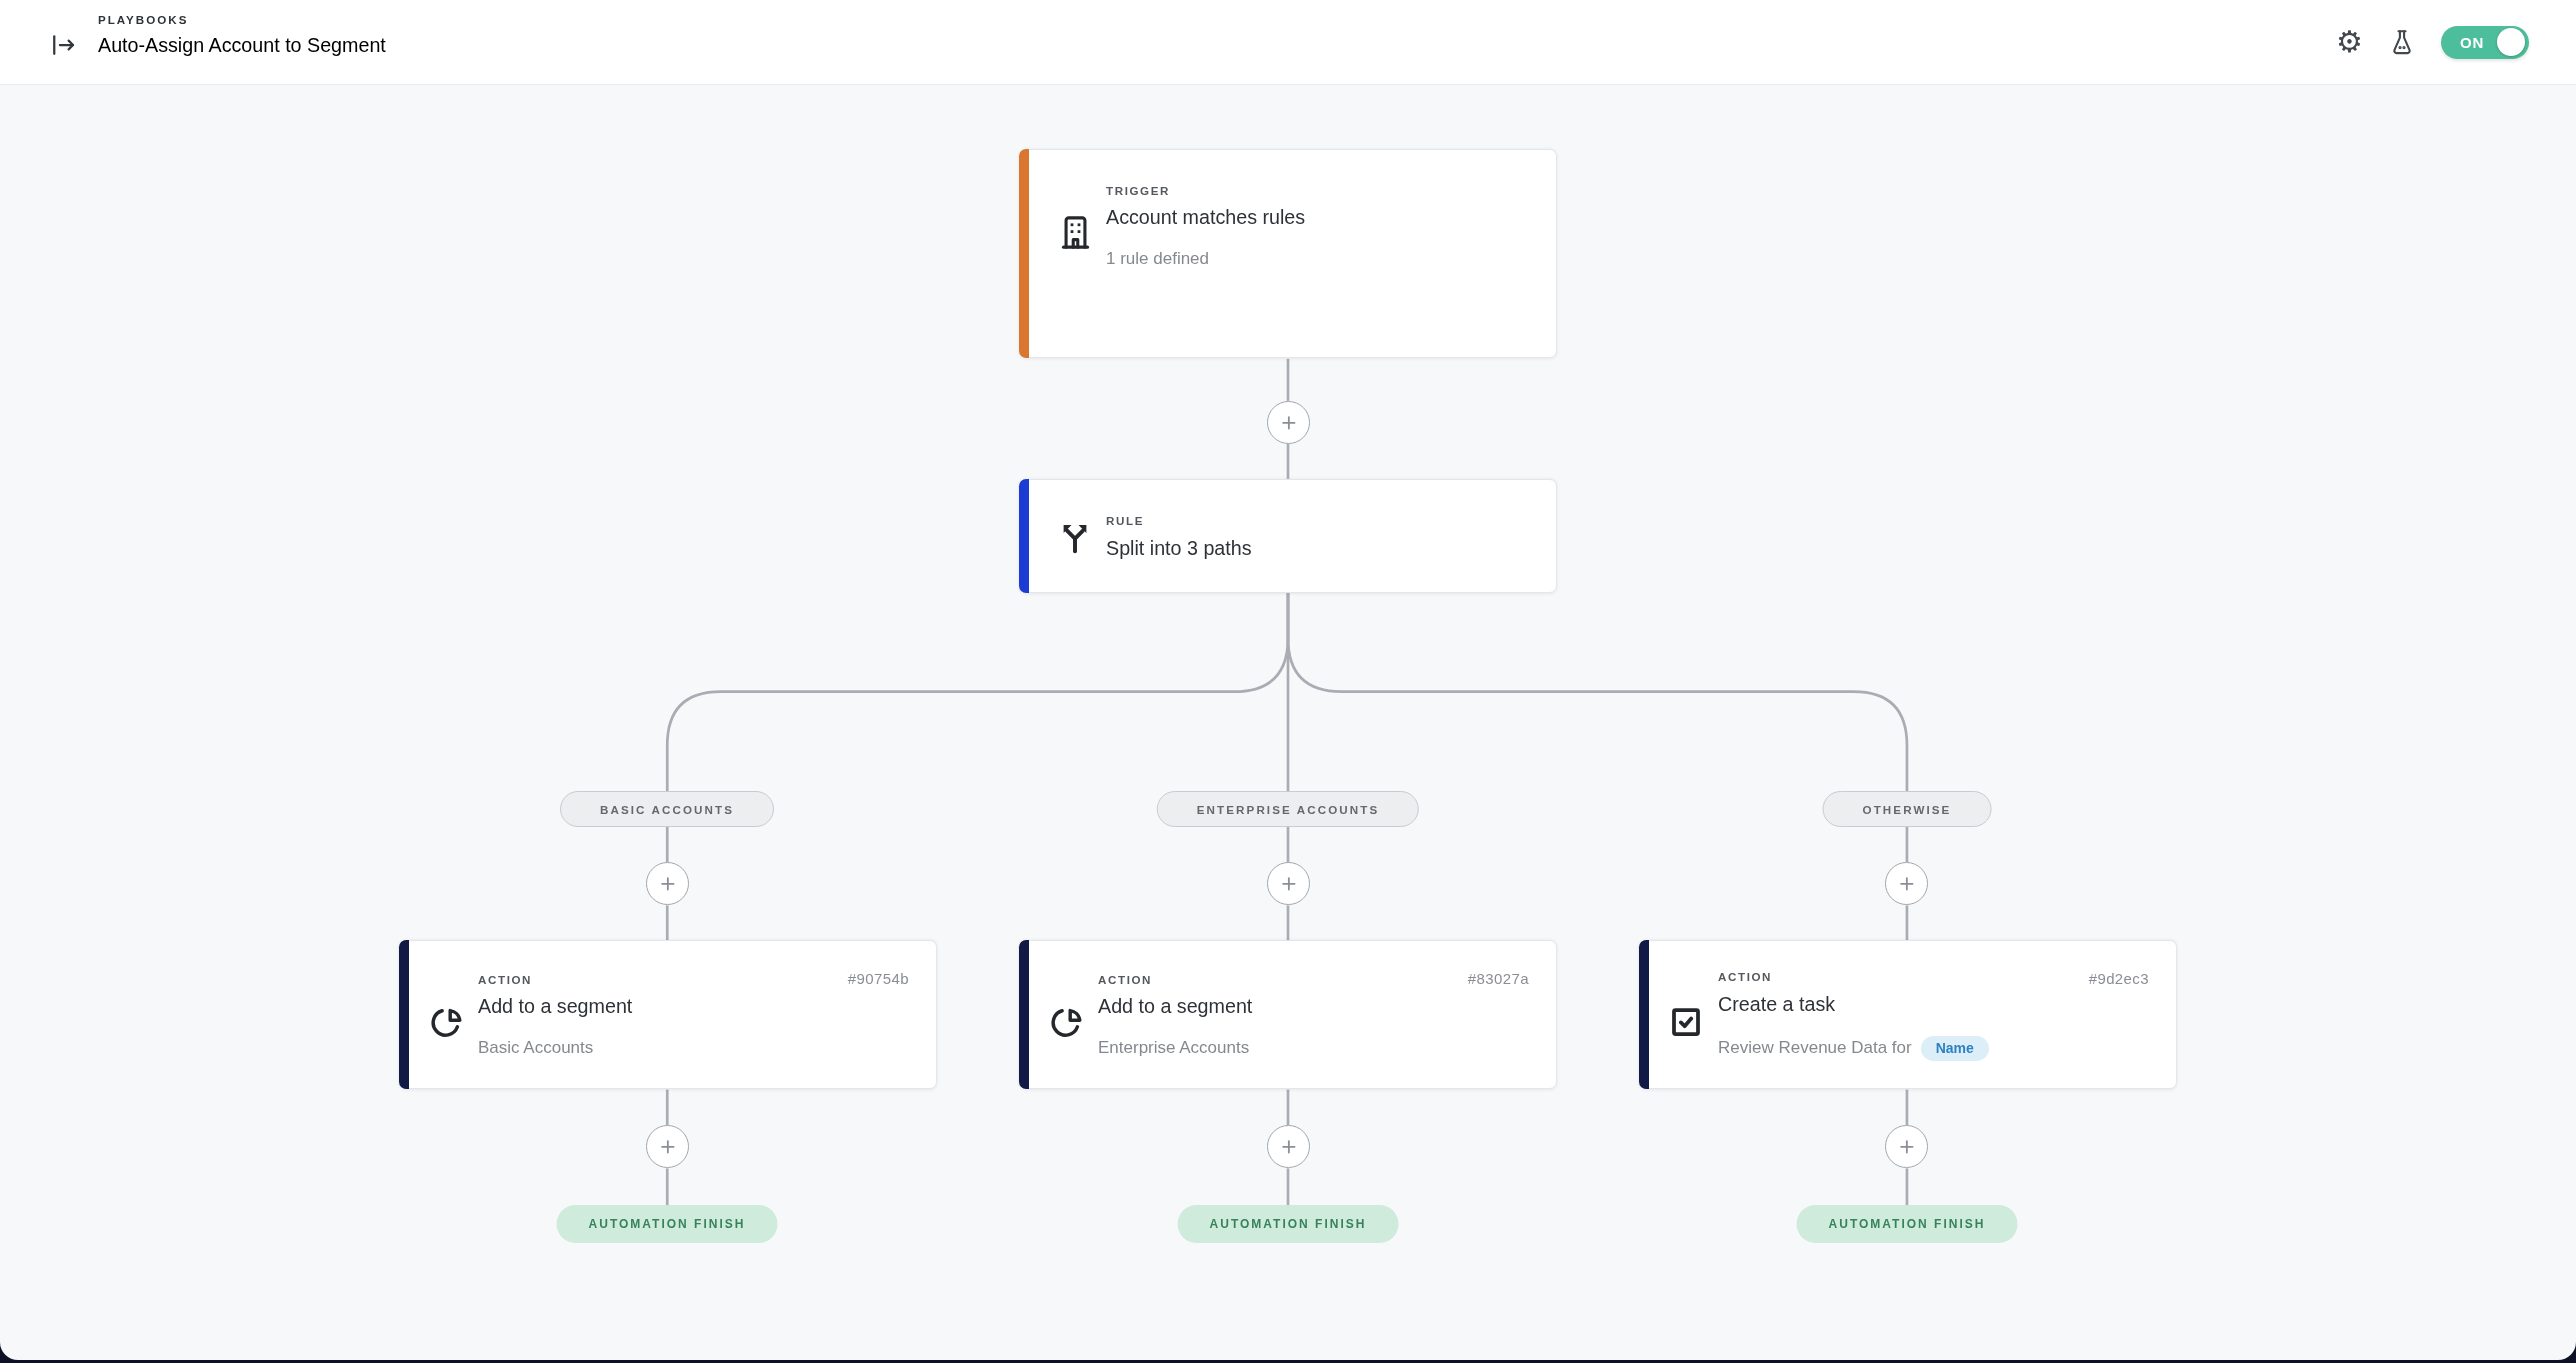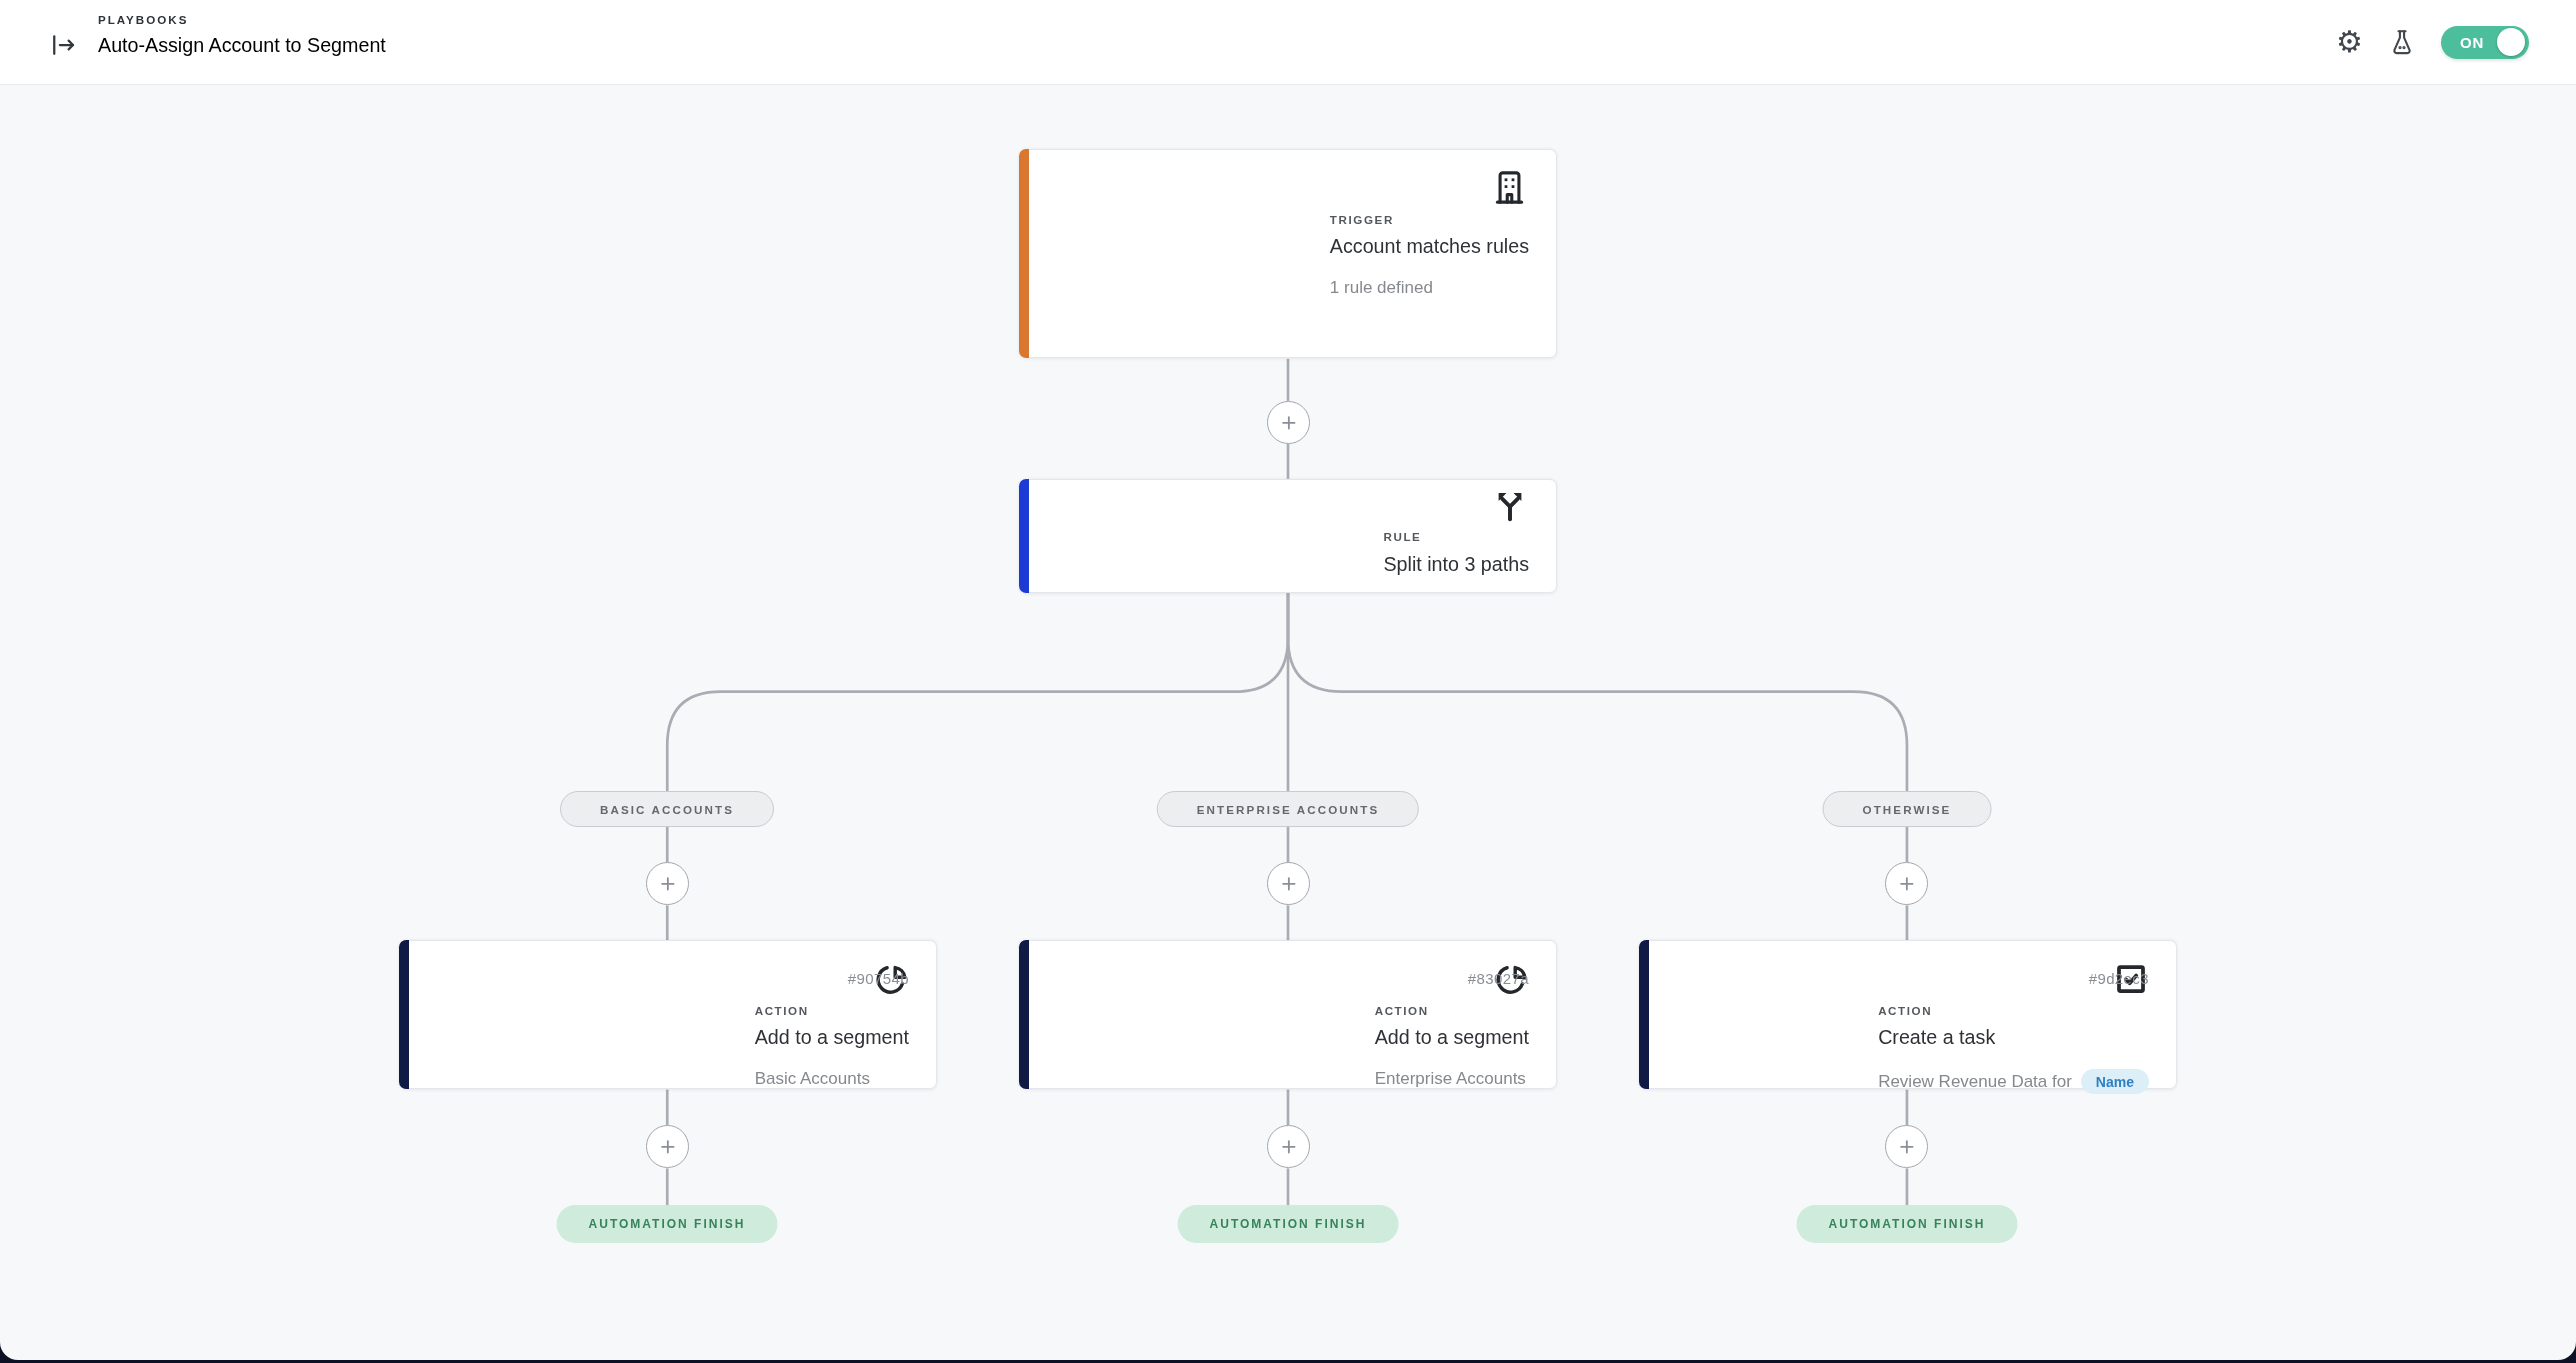--- a/index.html
+++ b/index.html
@@ -54,39 +54,39 @@
   
   .card {
     position:absolute; width:538px; background:#FFFFFF;
     border:0.9px solid #E4E6E9; border-radius:7.2px;
     box-shadow:0 0.9px 3.6px rgba(20,24,31,.08); cursor:pointer;
   }
   .card::before {
     content:""; position:absolute; left:-0.9px; top:-0.9px; bottom:-0.9px; width:9.8px;
     background:var(--accent,#888); border-radius:7.2px 0 0 7.2px;
   }
-  .card-body { display:flex; align-items:flex-end; padding:0 27px 0 36px;flex-direction:column; }
+  .card-body { display:flex; align-items:center; padding:0 27px 0 36px; }
   .node-icon { color:#24282C; flex:0 0 50px; display:flex; align-items:center; margin-top:12.5px; }
   .type-label { font-size:11.6px; font-weight:700; letter-spacing:1.6px; color:#54585D; }
   .card-title { font-size:19.7px; color:#2E3237; margin-top:9.8px; }
   .card-sub { font-size:17px; color:#85898E; margin-top:20px; display:flex; align-items:center; }
   .ref {
     position:absolute; top:29px; right:27px; font-size:15px; color:#8A8E94;
     letter-spacing:0.4px;
   }
   .trigger-card { top:149px; left:1019px; height:209px; }
   .trigger-card .card-body { height:153px; }
   .trigger-footer {
     position:absolute; left:-0.9px; right:-0.9px; bottom:-0.9px; height:56px;
     background:#FDF3EC; border-radius:0 0 7.2px 7.2px;
     display:flex; align-items:center; justify-content:center;
     font-size:17px; color:#5C6166; padding-left:9px;
   }
   .trigger-footer strong { color:#D9762F; font-weight:700; margin-left:5.4px; }
-  .rule-card { top:479px; left:1019px; height:114px;padding-left:48px; }
+  .rule-card { top:479px; left:1019px; height:114px; }
   .rule-card .card-body { height:114px; }
   .action-card { top:940px; height:149px; }
   .action-card .card-body { height:149px;padding-left:28px; }
   .chip {
     display:inline-block; background:#DCEEF8; color:#2F80C2;
     font-size:14px; font-weight:700; padding:5.4px 15px; border-radius:14.3px;
     margin-left:9px; line-height:1;
   }
   .chip:empty { display:none; }
   

